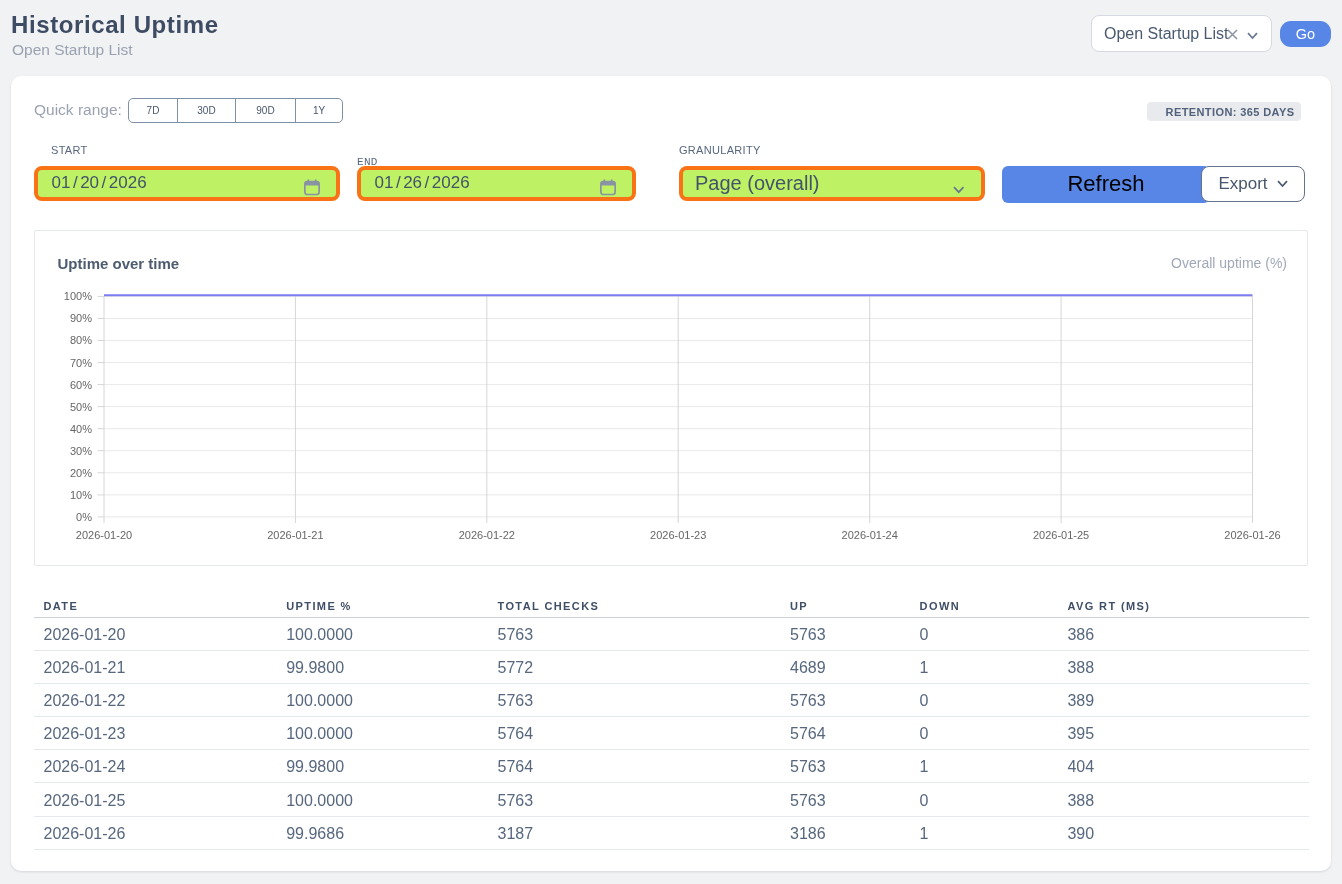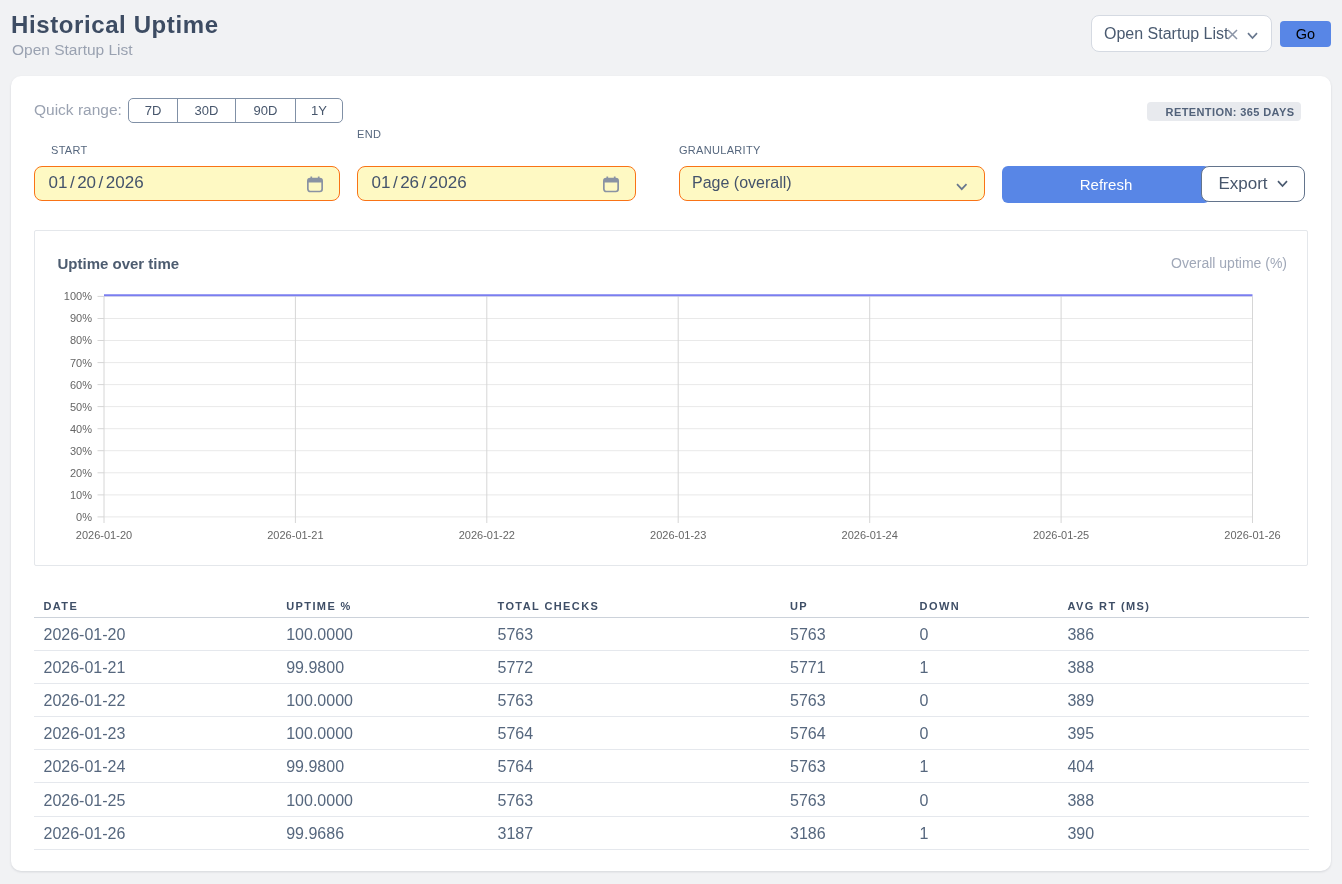--- a/index.html
+++ b/index.html
@@ -3,35 +3,35 @@
 <meta charset="utf-8">
 <style>
 * { margin:0; padding:0; box-sizing:border-box; }
 html,body { width:1342px; height:884px; background:#f1f2f4; font-family:"Liberation Sans", sans-serif; position:relative; overflow:hidden; }
 .abs { position:absolute; }
 h1 { position:absolute; left:11px; top:11px; font-size:24px; font-weight:700; color:#3d4c63; letter-spacing:0.6px; }
 .subtitle { position:absolute; left:12px; top:41px; font-size:15.5px; color:#9aa2b1; }
 .sp-label { position:absolute; left:1060px; top:27.5px; font-size:14px; color:#5a6a80; letter-spacing:0.3px;margin-left:40px; }
 .sp-select { position:absolute; left:1091px; top:15px; width:181px; height:37px; background:#fff; border:1px solid #d5dae2; border-radius:8px; display:flex; align-items:center; }
 .sp-select .txt { margin-left:12px; font-size:16px; color:#4a5a70; }
-.go { position:absolute; left:1280px; top:21px; width:51px; height:26px; background:#5886e6; border-radius:4px; color:#000000; font-size:14.5px; display:flex; align-items:center; justify-content:center; }
+.go { position:absolute; left:1280px; top:21px; width:51px; height:26px; background:#5886e6; border-radius:11px; color:#ffffff; font-size:14.5px; display:flex; align-items:center; justify-content:center; }
 .card { position:absolute; left:11px; top:76px; width:1320px; height:795px; background:#fff; border-radius:10px; box-shadow:0 1px 3px rgba(20,30,50,0.08), 0 1px 2px rgba(20,30,50,0.05); }
 .qr-label { position:absolute; left:23px; top:25px; font-size:15.5px; color:#9aa2b1; }
 .seg { position:absolute; left:117px; top:22px; display:flex; border:1px solid #8090a6; border-radius:5px; overflow:hidden; height:24.5px; }
-.seg div { font-size:13px; color:#47566c; display:flex; align-items:center; justify-content:center; border-right:1px solid #8090a6; }
+.seg div { font-size:10px; color:#47566c; display:flex; align-items:center; justify-content:center; border-right:1px solid #8090a6; }
 .seg div:last-child { border-right:none; }
 .badge { position:absolute; left:1136px; top:26px; width:154px; height:19px; background:#e8eaee; border-radius:4px; font-size:11px; font-weight:700; letter-spacing:0.4px; color:#52627a; display:flex; align-items:center; justify-content:center;padding-left:12px; }
 .flabel { position:absolute; font-size:11px; color:#56677e; letter-spacing:0.3px; }
-.field { position:absolute; top:89.5px; height:35px; background:#fef9c3; border:1px solid #f97316; border-radius:8px; display:flex; align-items:center; }
+.field { position:absolute; top:89.5px; height:35px; background:#bef264; border:4px solid #f97316; border-radius:8px; display:flex; align-items:center; }
 .field .txt { margin-left:13.5px; font-size:17px; color:#44536b; }
 .field .txt .sl { margin:0 2.5px; }
-.field .sel16 { font-size:16px; }
+.field .sel16 { font-size:20px; }
 .cal { position:absolute; right:16px; top:8px; }
 .chev { stroke:#68778e; stroke-width:1.7; fill:none; }
-.refresh { position:absolute; left:991px; top:89.5px; width:208px; height:37px; background:#5886e6; border-radius:6px; color:#ffffff; font-size:15px; display:flex; align-items:center; justify-content:center; }
+.refresh { position:absolute; left:991px; top:89.5px; width:208px; height:37px; background:#5886e6; border-radius:6px; color:#000000; font-size:22px; display:flex; align-items:center; justify-content:center; }
 .export { position:absolute; left:1190px; top:89.5px; width:104px; height:36.5px; background:#fff; border:1px solid #63748c; border-radius:8px; font-size:17px; color:#47566c; display:flex; align-items:center; justify-content:center; gap:9px; }
 .chartcard { position:absolute; left:23px; top:153.5px; width:1274px; height:336px; background:#fff; border:1px solid #e4e7eb; border-radius:2px; }
 .ct { position:absolute; left:22.5px; top:24.5px; font-size:15px; font-weight:700; color:#4d5c70; }
 .cr { position:absolute; right:20px; top:24.5px; font-size:14px; color:#a0a8b8; }
 table { position:absolute; left:23px; top:516px; width:1275px; border-collapse:collapse; table-layout:fixed; }
 th { font-size:11px; font-weight:700; letter-spacing:1.4px; color:#3e4e66; text-align:left; padding:7.5px 0 5.5px 9.5px; border-bottom:1px solid #ccd2da; }
 td { font-size:16px; color:#56677e; text-align:left; padding:2px 0 0 9.5px; height:33.1px; border-bottom:1px solid #e5e8ed; }
 </style>
 </head>
 <body>
@@ -51,21 +51,21 @@
 <div class="card">
   <div class="qr-label">Quick range:</div>
   <div class="seg">
     <div style="width:49px">7D</div>
     <div style="width:58px">30D</div>
     <div style="width:60px">90D</div>
     <div style="width:46px">1Y</div>
   </div>
   <div class="badge">RETENTION: 365 DAYS</div>
   <div class="flabel" style="left:23px; top:68px;margin-left:17px;">START</div>
-  <div class="flabel" style="left:346px; top:52px;">END</div>
+  <div class="flabel" style="left:346px; top:80px;font-family:Liberation Mono, monospace;">END</div>
   <div class="flabel" style="left:668px; top:68px;">GRANULARITY</div>
   <div class="field" style="left:23px; width:306px;">
     <span class="txt">01<span class="sl">/</span>20<span class="sl">/</span>2026</span>
     <svg class="cal" width="16" height="18" viewBox="0 0 16 18">
         <path d="M4.3 1.5 v3 M11.7 1.5 v3" stroke="#8a93a3" stroke-width="1.7" fill="none"></path>
         <rect x="0.85" y="3.5" width="14.3" height="13" rx="2.4" fill="none" stroke="#8a93a3" stroke-width="1.7"></rect>
         <path d="M0.85 5.9 q0 -2.4 2.4 -2.4 h9.5 q2.4 0 2.4 2.4 v1.6 h-14.3 Z" fill="#8a93a3"></path>
       </svg>
   </div>
   <div class="field" style="left:346px; width:279px;">
@@ -167,21 +167,21 @@
           <td>100.0000</td>
           <td>5763</td>
           <td>5763</td>
           <td>0</td>
           <td>386</td>
         </tr>
       <tr>
           <td>2026-01-21</td>
           <td>99.9800</td>
           <td>5772</td>
-          <td>5771</td>
+          <td>4689</td>
           <td>1</td>
           <td>388</td>
         </tr>
       <tr>
           <td>2026-01-22</td>
           <td>100.0000</td>
           <td>5763</td>
           <td>5763</td>
           <td>0</td>
           <td>389</td>

